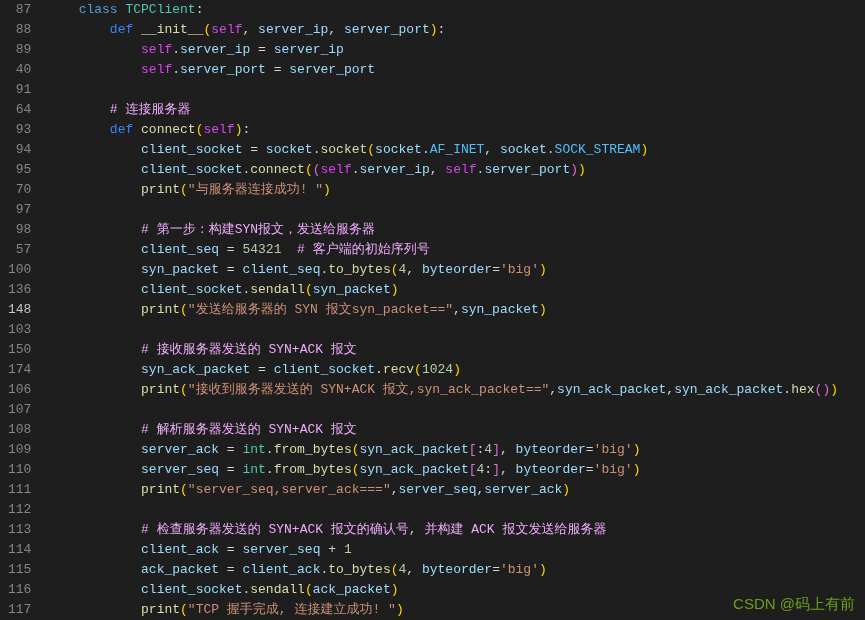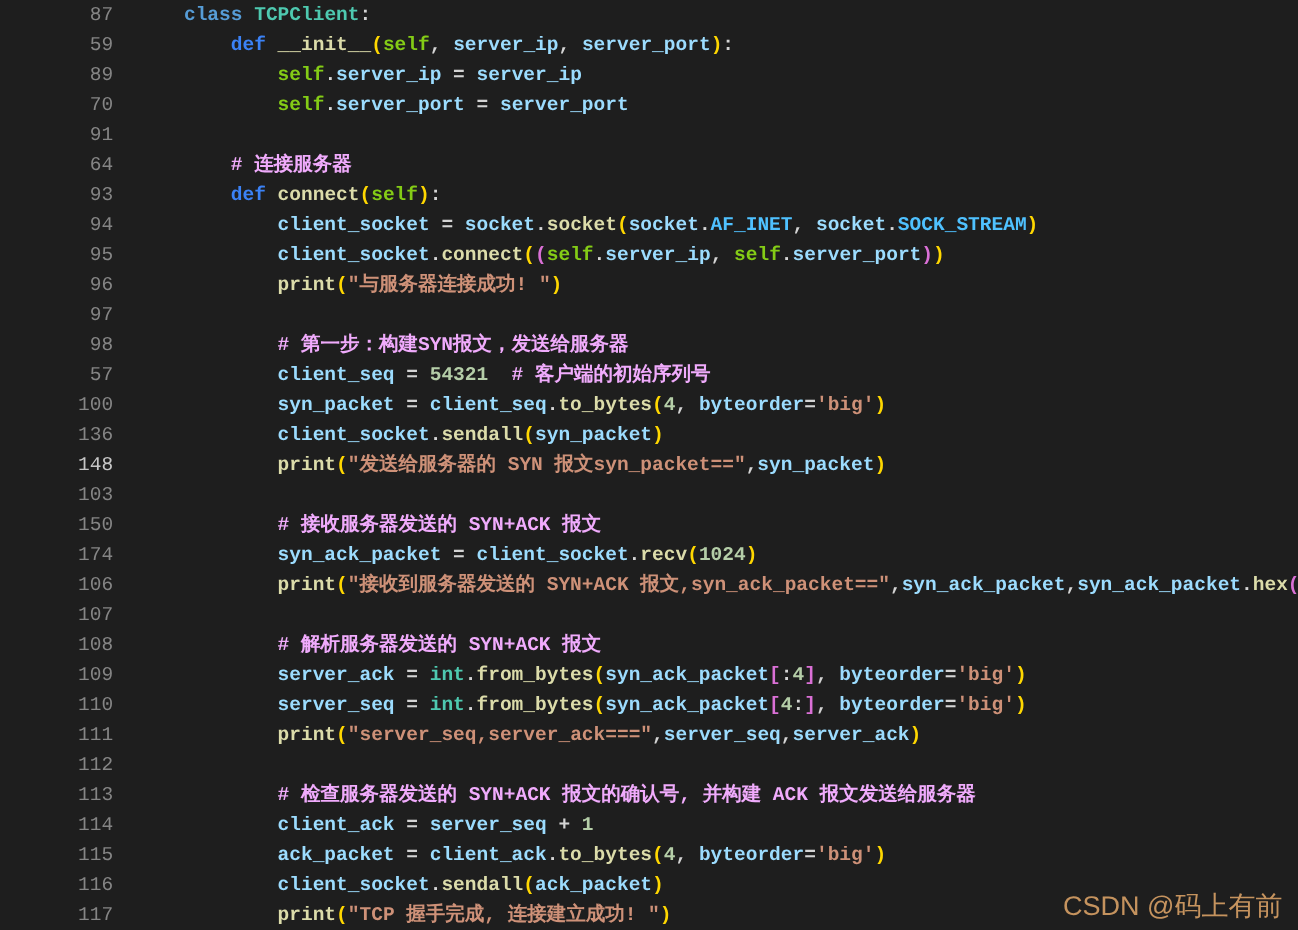--- a/index.html
+++ b/index.html
@@ -10,82 +10,80 @@
   line-height: 20px;
   color: #d4d4d4;
   width: 865px;
   height: 620px;
   overflow: hidden;
   position: relative;
 }
 .editor {
   display: flex;
   height: 100%;
-  margin-left: 44px;
 }
 .gutter {
   background: #1e1e1e;
   color: #858585;
   text-align: right;
   padding: 0 16px 0 8px;
   user-select: none;
   flex-shrink: 0;
 }
 .gutter .ln { height: 20px; }
 .gutter .current { color: #c6c6c6; }
 .code {
   flex: 1;
   white-space: pre;
   overflow: hidden;
   padding-right: 0;
-  font-weight: bold;
 }
 .line { height: 20px; }
 .kw { color: #569cd6; }
 .kwdef { color: #3b82f6; }
 .cls { color: #4ec9b0; }
 .fn { color: #dcdcaa; }
 .param { color: #9cdcfe; }
 .var { color: #9cdcfe; }
 .str { color: #ce9178; }
 .num { color: #b5cea8; }
 .cmt { color: #f0abfc; }
-.slf { color: #84cc16; }
+.slf { color: #d946ef; }
 .op { color: #d4d4d4; }
 .pn { color: #d4d4d4; }
 .brk { color: #ffd700; }
 .brk2 { color: #da70d6; }
 .prop { color: #9cdcfe; }
 .const { color: #4fc1ff; }
 .watermark {
   position: absolute;
   bottom: 6px;
   right: 10px;
-  color: #fdba74;
+  color: #84cc16;
   font-family: Arial, sans-serif;
-  font-size: 18px;
+  font-size: 15px;
   opacity: 0.75;
   pointer-events: none;
 }
 </style>
 </head>
 <body>
 
 <div class="editor">
   <div class="gutter" id="gutter">
       <div class="ln">87</div>
-      <div class="ln">59</div>
+      <div class="ln">88</div>
       <div class="ln">89</div>
-      <div class="ln">70</div>
+      <div class="ln">40</div>
       <div class="ln">91</div>
       <div class="ln">64</div>
       <div class="ln">93</div>
       <div class="ln">94</div>
       <div class="ln">95</div>
-      <div class="ln">96</div>
+      <div class="ln">70</div>
       <div class="ln">97</div>
       <div class="ln">98</div>
       <div class="ln">57</div>
       <div class="ln">100</div>
       <div class="ln">136</div>
       <div class="ln current">148</div>
       <div class="ln">103</div>
       <div class="ln">150</div>
       <div class="ln">174</div>
       <div class="ln">106</div>

